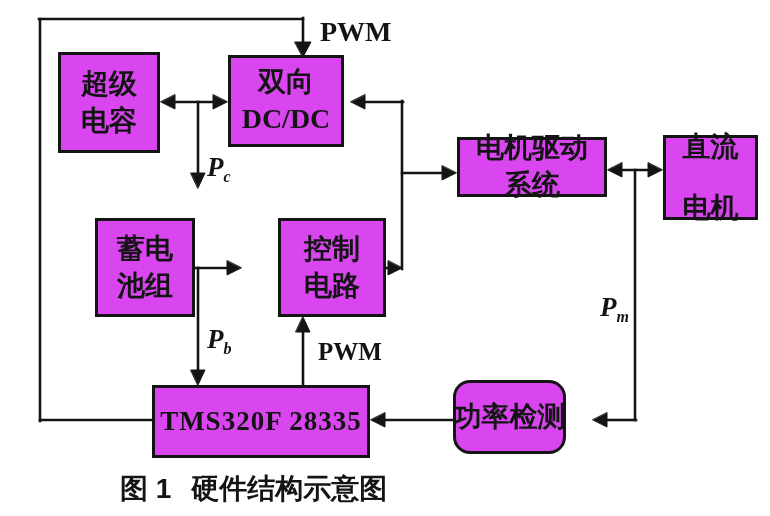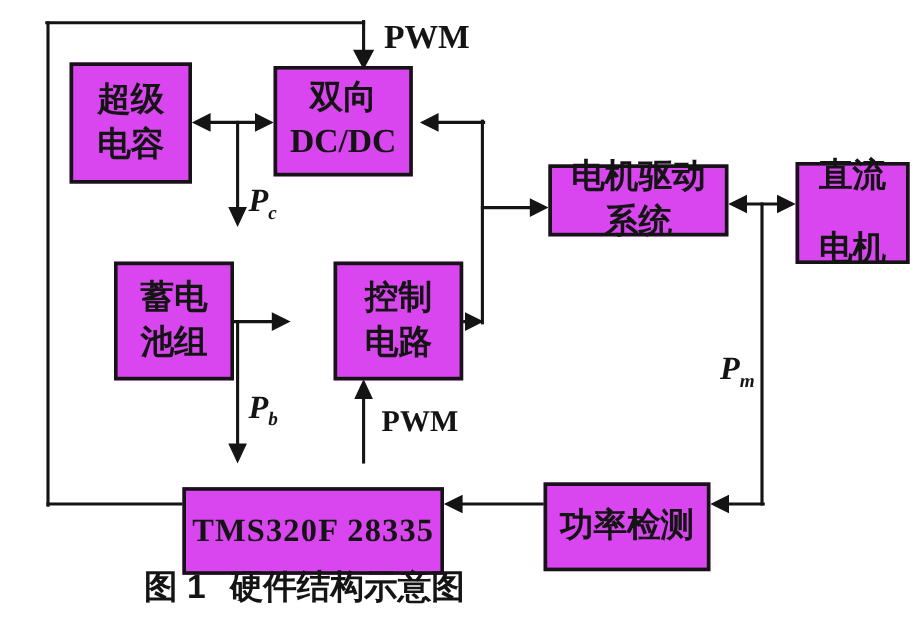--- a/index.html
+++ b/index.html
@@ -12,22 +12,22 @@
     position:absolute;box-sizing:border-box;border:3px solid #141414;background:#d946ef;
     display:flex;flex-direction:column;align-items:center;justify-content:center;
     font-weight:700;font-size:28px;line-height:1.32;text-align:center;white-space:nowrap;
   }
   .box-supercap{left:58px;top:52px;width:102px;height:101px;}
   .box-dcdc{left:228px;top:55px;width:116px;height:92px;}
   .box-battery{left:58px;top:218px;width:100px;height:99px;margin-left:37px;}
   .box-control{left:242px;top:218px;width:108px;height:99px;margin-left:36px;}
   .box-motordrive{left:457px;top:137px;width:150px;height:60px;}
   .box-dcmotor{left:663px;top:135px;width:95px;height:85px;gap:24px;}
-  .box-dsp{left:152px;top:406px;width:218px;height:73px;font-size:27px;letter-spacing:1px;}
-  .box-powerdetect{left:453px;top:402px;width:139px;height:74px;}
+  .box-dsp{left:152px;top:385px;width:218px;height:73px;font-size:27px;letter-spacing:1px;}
+  .box-powerdetect{left:453px;top:380px;width:113px;height:74px;border-radius:17px;}
   .flow-label{position:absolute;font-weight:700;white-space:nowrap;}
   .pwm-top{left:320px;top:16px;font-size:28px;}
   .pwm-mid{left:318px;top:338px;font-size:25px;}
   .p-label{font-style:italic;font-size:27px;font-weight:700;}
   .p-label sub{font-size:16px;font-style:italic;line-height:0;}
   .lbl-pc{left:207px;top:152px;}
   .lbl-pb{left:207px;top:324px;}
   .lbl-pm{left:600px;top:292px;}
   .caption{
     position:absolute;left:120px;top:470px;width:530px;

